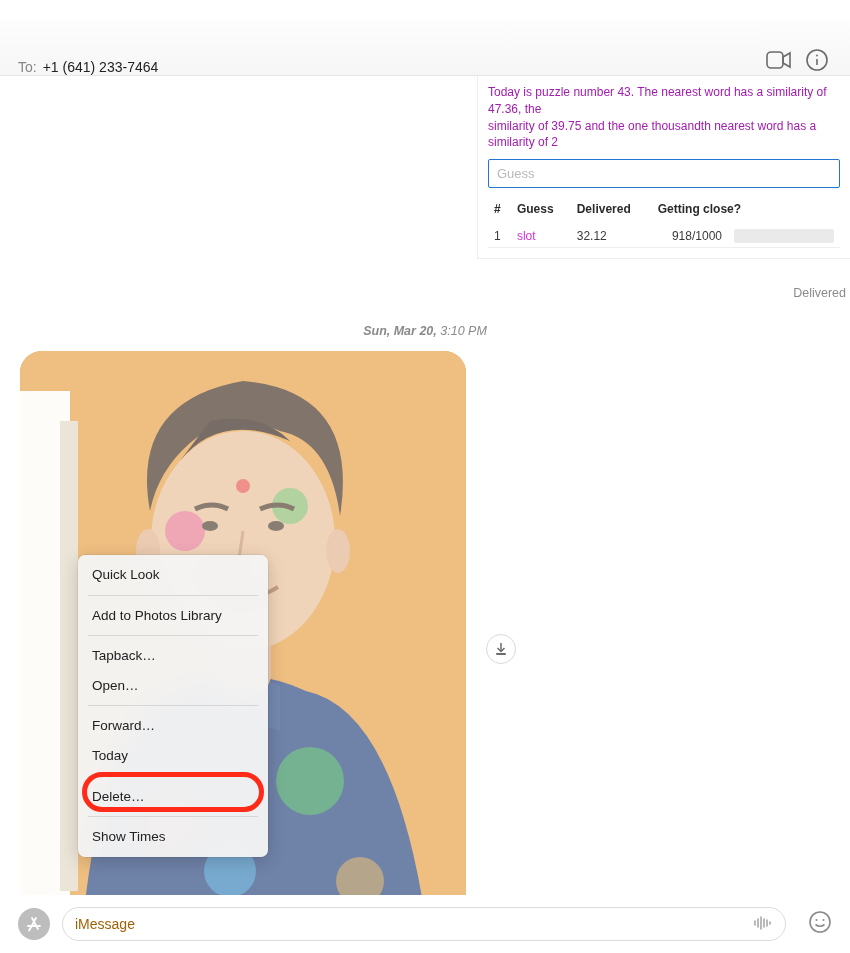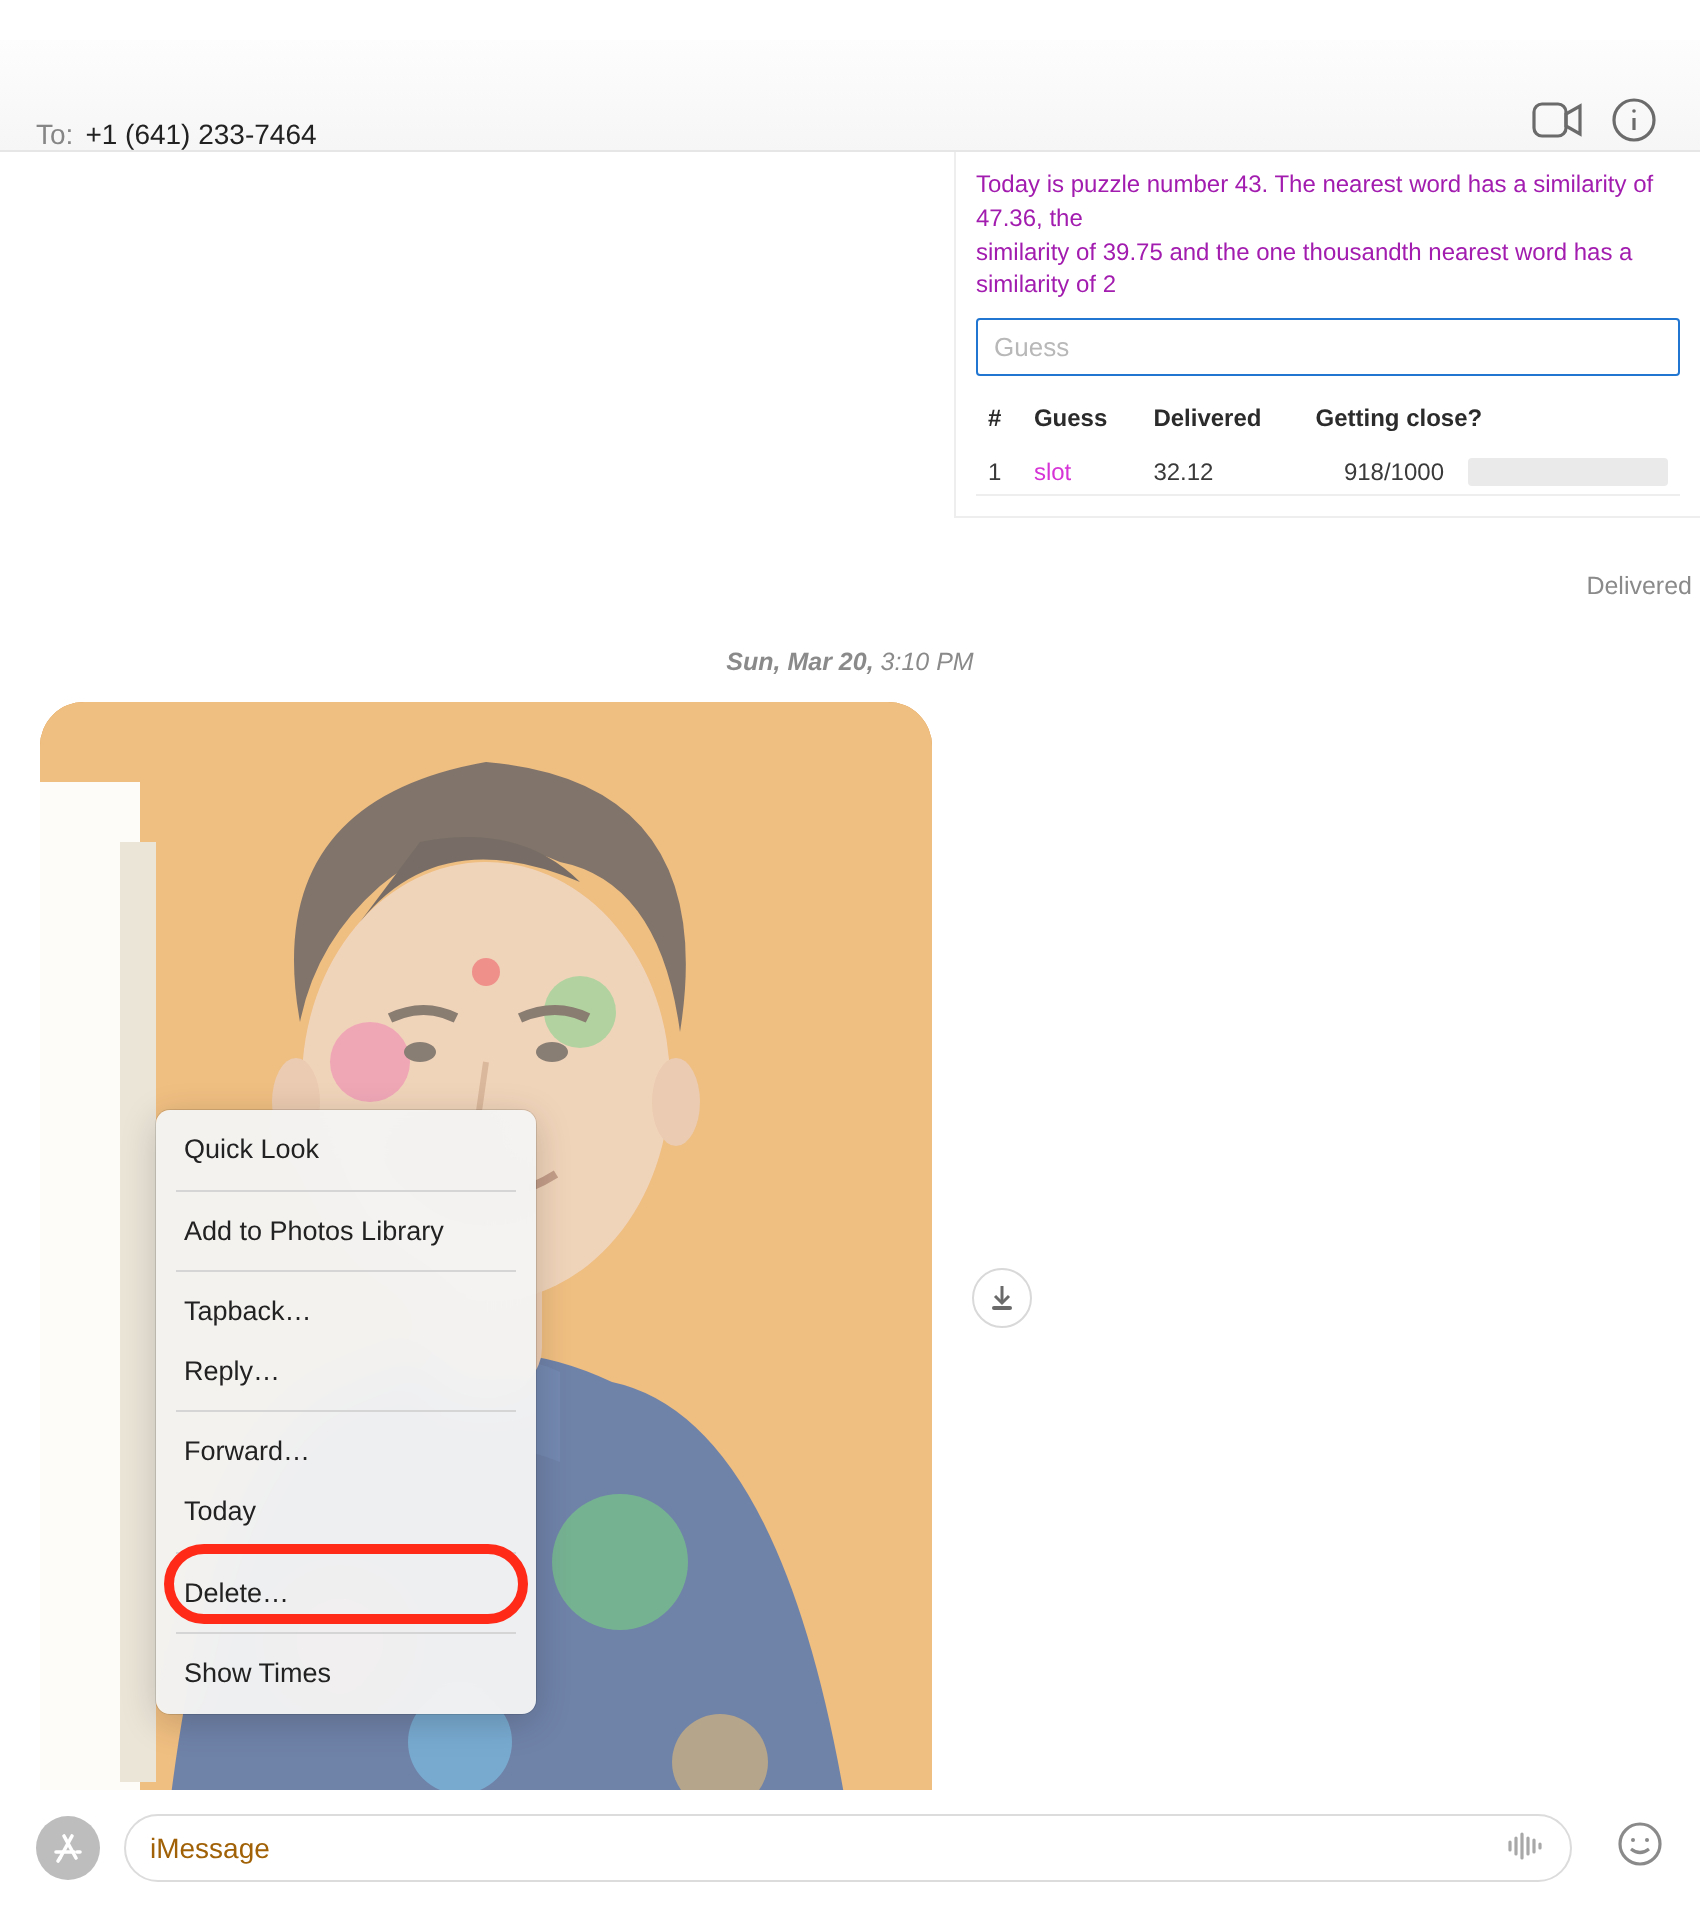--- a/index.html
+++ b/index.html
@@ -284,21 +284,21 @@
       <rect x="2" y="11" width="10" height="2" rx="1" stroke="none" fill="#6a6a6a"></rect>
     </svg>
   </div>
 
   <div class="context-menu">
     <div class="item">Quick Look</div>
     <div class="sep"></div>
     <div class="item">Add to Photos Library</div>
     <div class="sep"></div>
     <div class="item">Tapback…</div>
-    <div class="item">Reply…</div>
+    <div class="item">Open…</div>
     <div class="sep"></div>
     <div class="item">Forward…</div>
     <div class="item">Today</div>
     <div class="sep"></div>
     <div class="item">Delete…</div>
     <div class="sep"></div>
     <div class="item">Show Times</div>
   </div>
 
   <div class="delete-highlight"></div>

